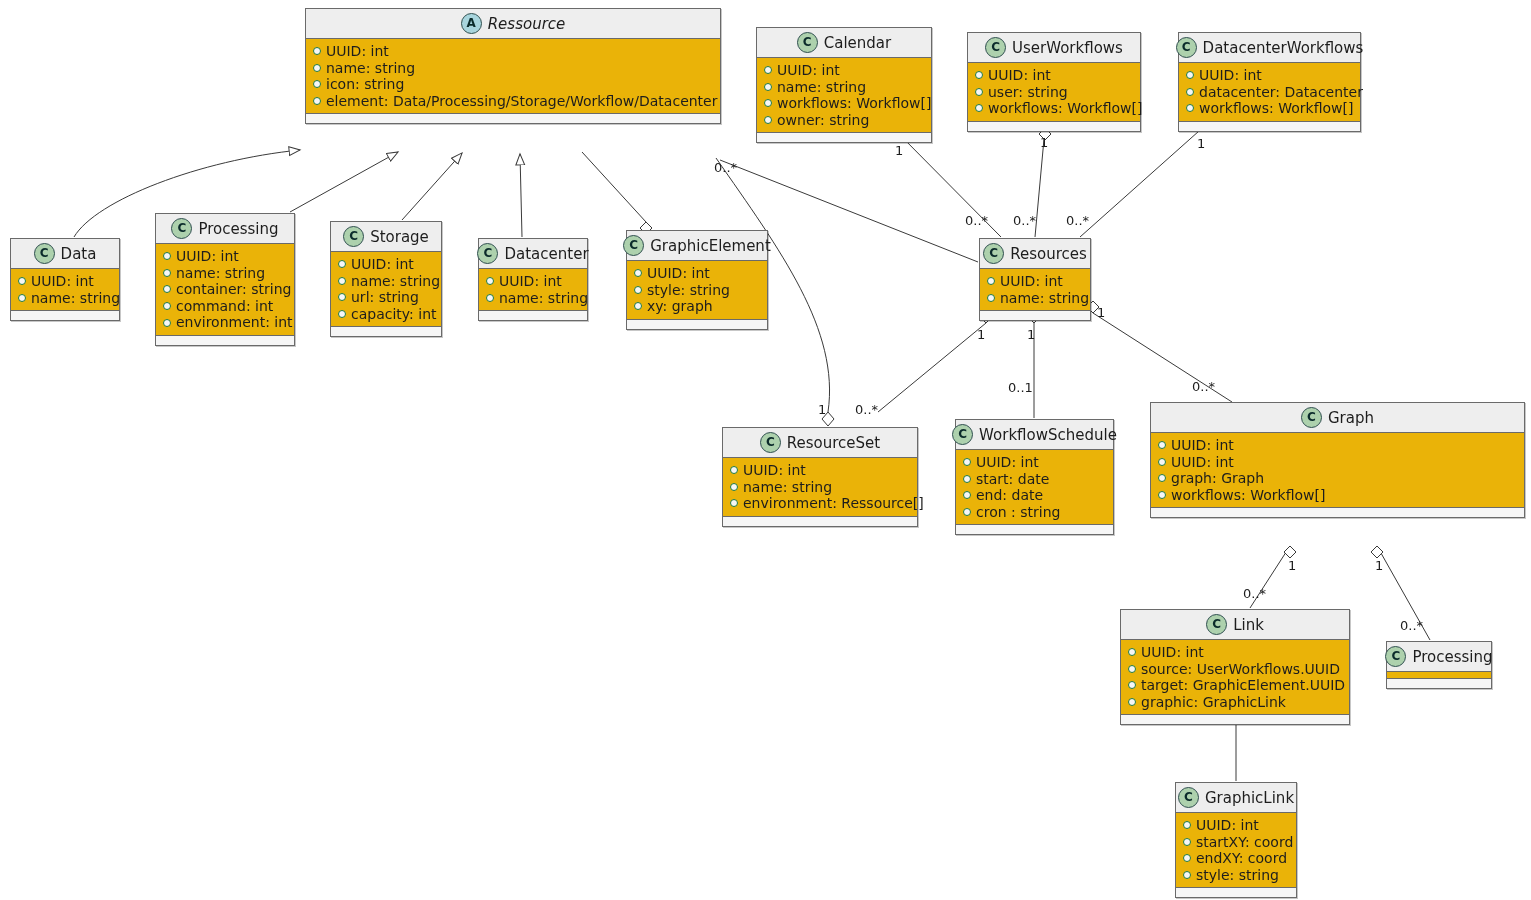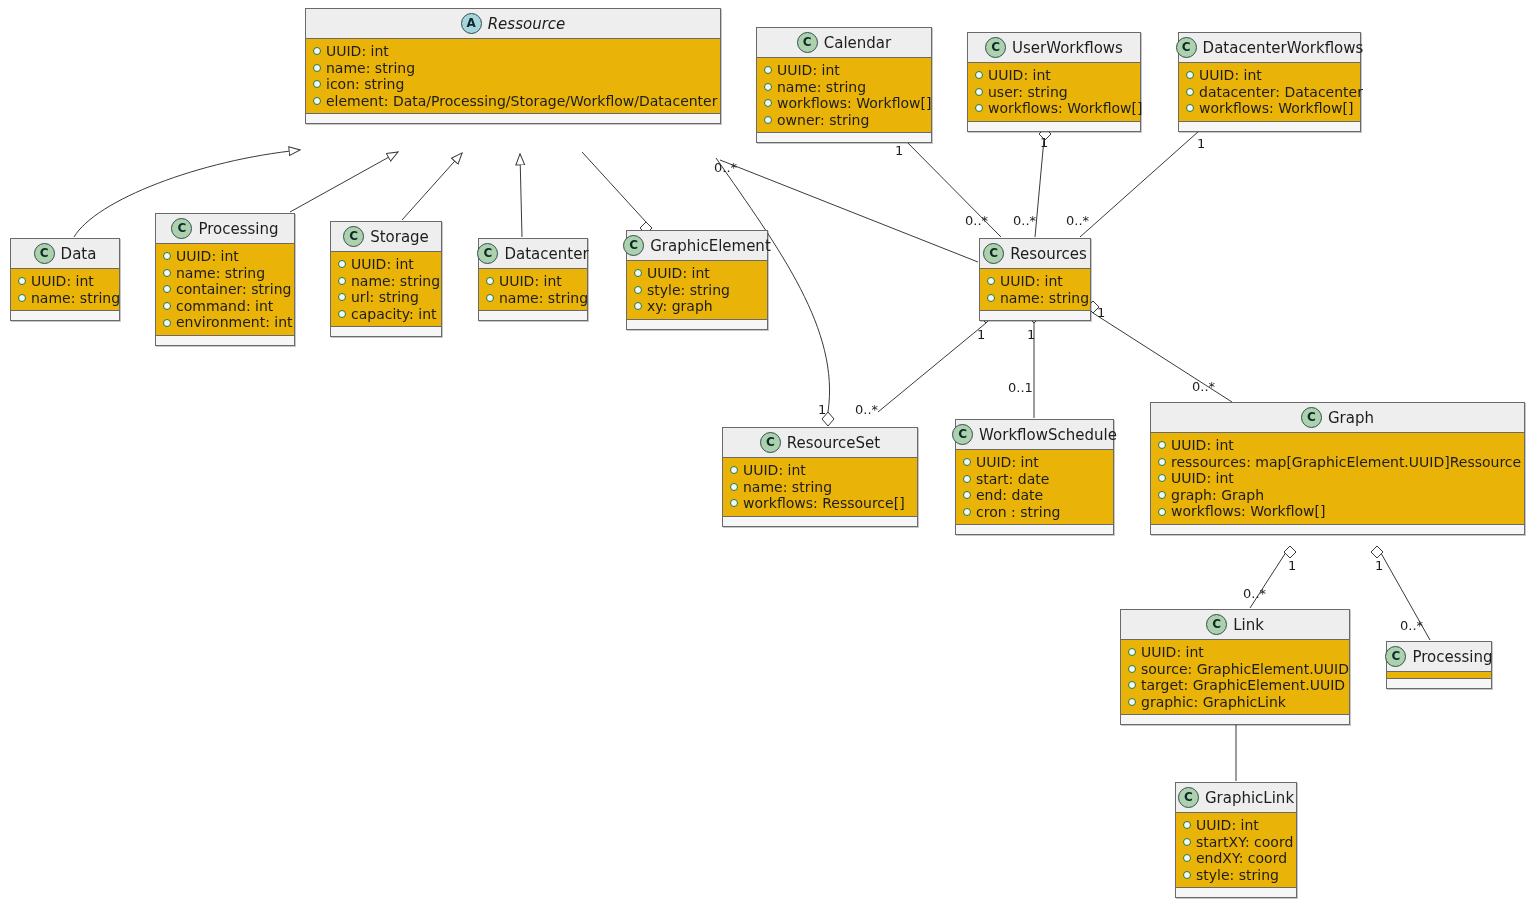--- a/index.html
+++ b/index.html
@@ -313,21 +313,21 @@
           <div class="attr">
             <span class="dot"></span>
             <span>UUID: int</span>
           </div>
           <div class="attr">
             <span class="dot"></span>
             <span>name: string</span>
           </div>
           <div class="attr">
             <span class="dot"></span>
-            <span>workflows: Ressource[]</span>
+            <span>environment: Ressource[]</span>
           </div>
         </div>
         <div class="uml-ops"></div>
       </div>
       <div class="uml-class" style="left: 955px; top: 419px; width: 159px;">
         <div class="uml-header">
           <span class="stereo c">C</span>
           <span class="uml-name">WorkflowSchedule</span>
         </div>
         <div class="uml-attrs">
@@ -355,24 +355,20 @@
           <span class="stereo c">C</span>
           <span class="uml-name">Graph</span>
         </div>
         <div class="uml-attrs">
           <div class="attr">
             <span class="dot"></span>
             <span>UUID: int</span>
           </div>
           <div class="attr">
             <span class="dot"></span>
-            <span>ressources: map[GraphicElement.UUID]Ressource</span>
-          </div>
-          <div class="attr">
-            <span class="dot"></span>
             <span>UUID: int</span>
           </div>
           <div class="attr">
             <span class="dot"></span>
             <span>graph: Graph</span>
           </div>
           <div class="attr">
             <span class="dot"></span>
             <span>workflows: Workflow[]</span>
           </div>
@@ -384,21 +380,21 @@
           <span class="stereo c">C</span>
           <span class="uml-name">Link</span>
         </div>
         <div class="uml-attrs">
           <div class="attr">
             <span class="dot"></span>
             <span>UUID: int</span>
           </div>
           <div class="attr">
             <span class="dot"></span>
-            <span>source: GraphicElement.UUID</span>
+            <span>source: UserWorkflows.UUID</span>
           </div>
           <div class="attr">
             <span class="dot"></span>
             <span>target: GraphicElement.UUID</span>
           </div>
           <div class="attr">
             <span class="dot"></span>
             <span>graphic: GraphicLink</span>
           </div>
         </div>

